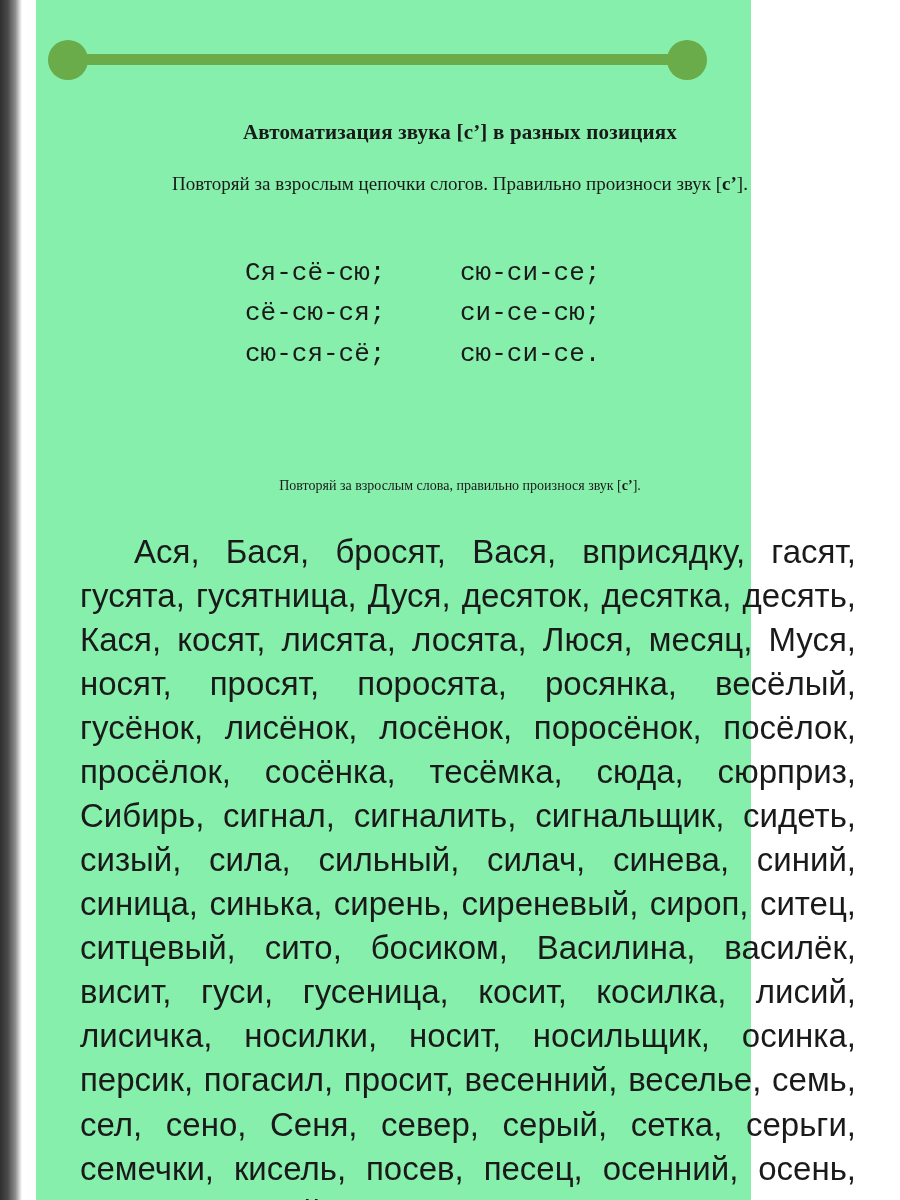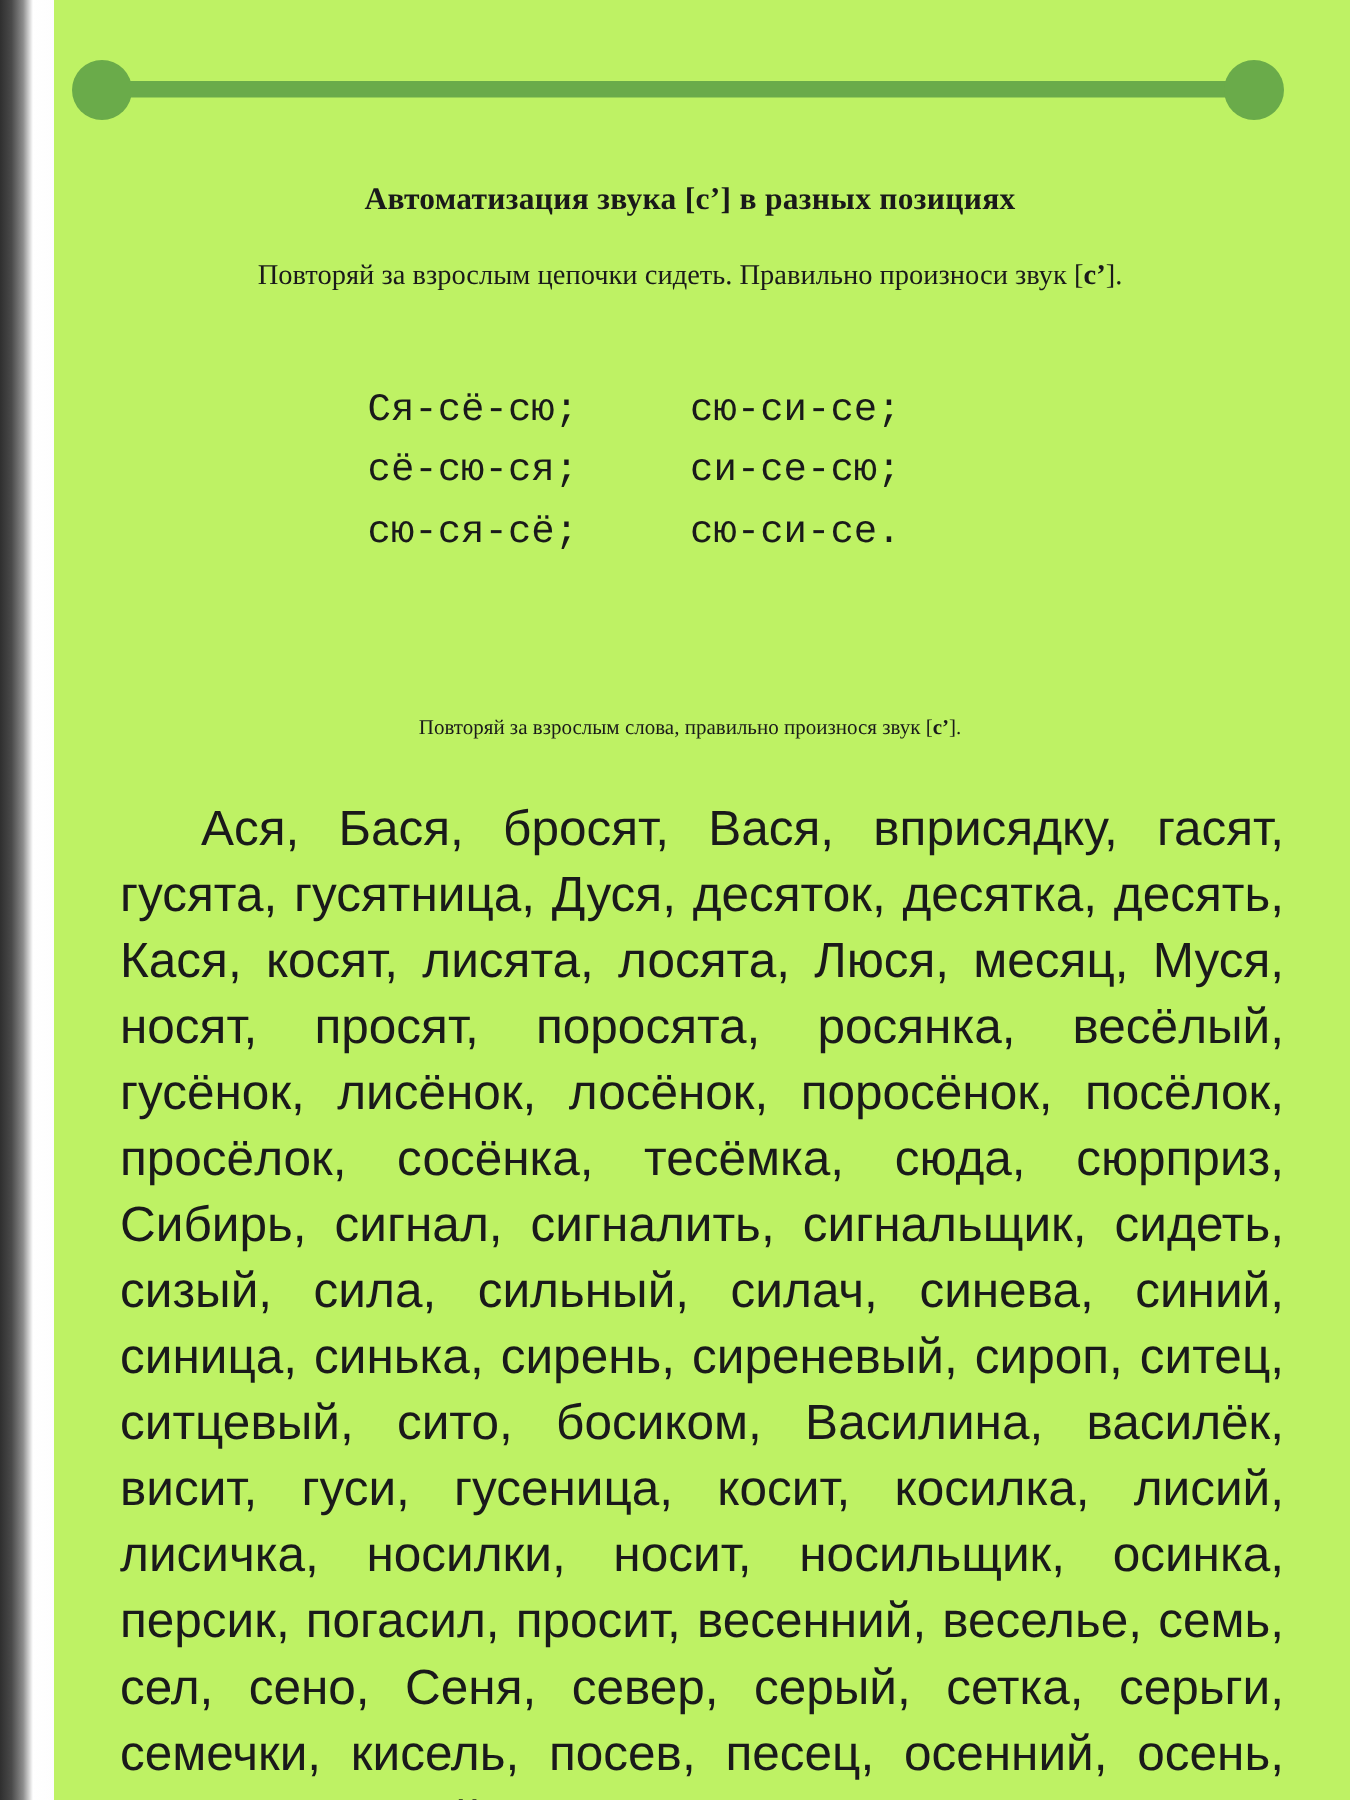--- a/index.html
+++ b/index.html
@@ -9,23 +9,23 @@
   }
   body {
     width: 900px;
     height: 1200px;
     font-family: "Liberation Serif", serif;
     overflow: hidden;
   }
 
   .page {
     position: relative;
-    width: 900px;
+    width: 751px;
     height: 1200px;
-    background: #bef264;
+    background: #86efac;
     box-sizing: border-box;
   }
 
   
   .gutter {
     position: absolute;
     left: 0; top: 0;
     width: 22px; height: 1200px;
     background: linear-gradient(to right, #2f2f2f 0%, #4a4a4a 35%, #8d8d8d 70%, #ffffff 100%);
   }
@@ -158,21 +158,21 @@
   <div class="rule rule-top">
     <div class="dot left"></div>
     <div class="bar"></div>
     <div class="dot right"></div>
   </div>
 
   <div class="content">
 
     <h1 class="title">Автоматизация звука [с’] в разных позициях</h1>
 
-    <p class="instruction"><span>Повторяй за взрослым цепочки сидеть. Правильно произноси звук [</span><span class="snd">с’</span><span>].</span></p>
+    <p class="instruction"><span>Повторяй за взрослым цепочки слогов. Правильно произноси звук [</span><span class="snd">с’</span><span>].</span></p>
 
     <div class="syllables">
       <div class="syl-col first">Ся-сё-сю;
 сё-сю-ся;
 сю-ся-сё;</div>
       <div class="syl-col second">сю-си-се;
 си-се-сю;
 сю-си-се.</div>
     </div>
 

